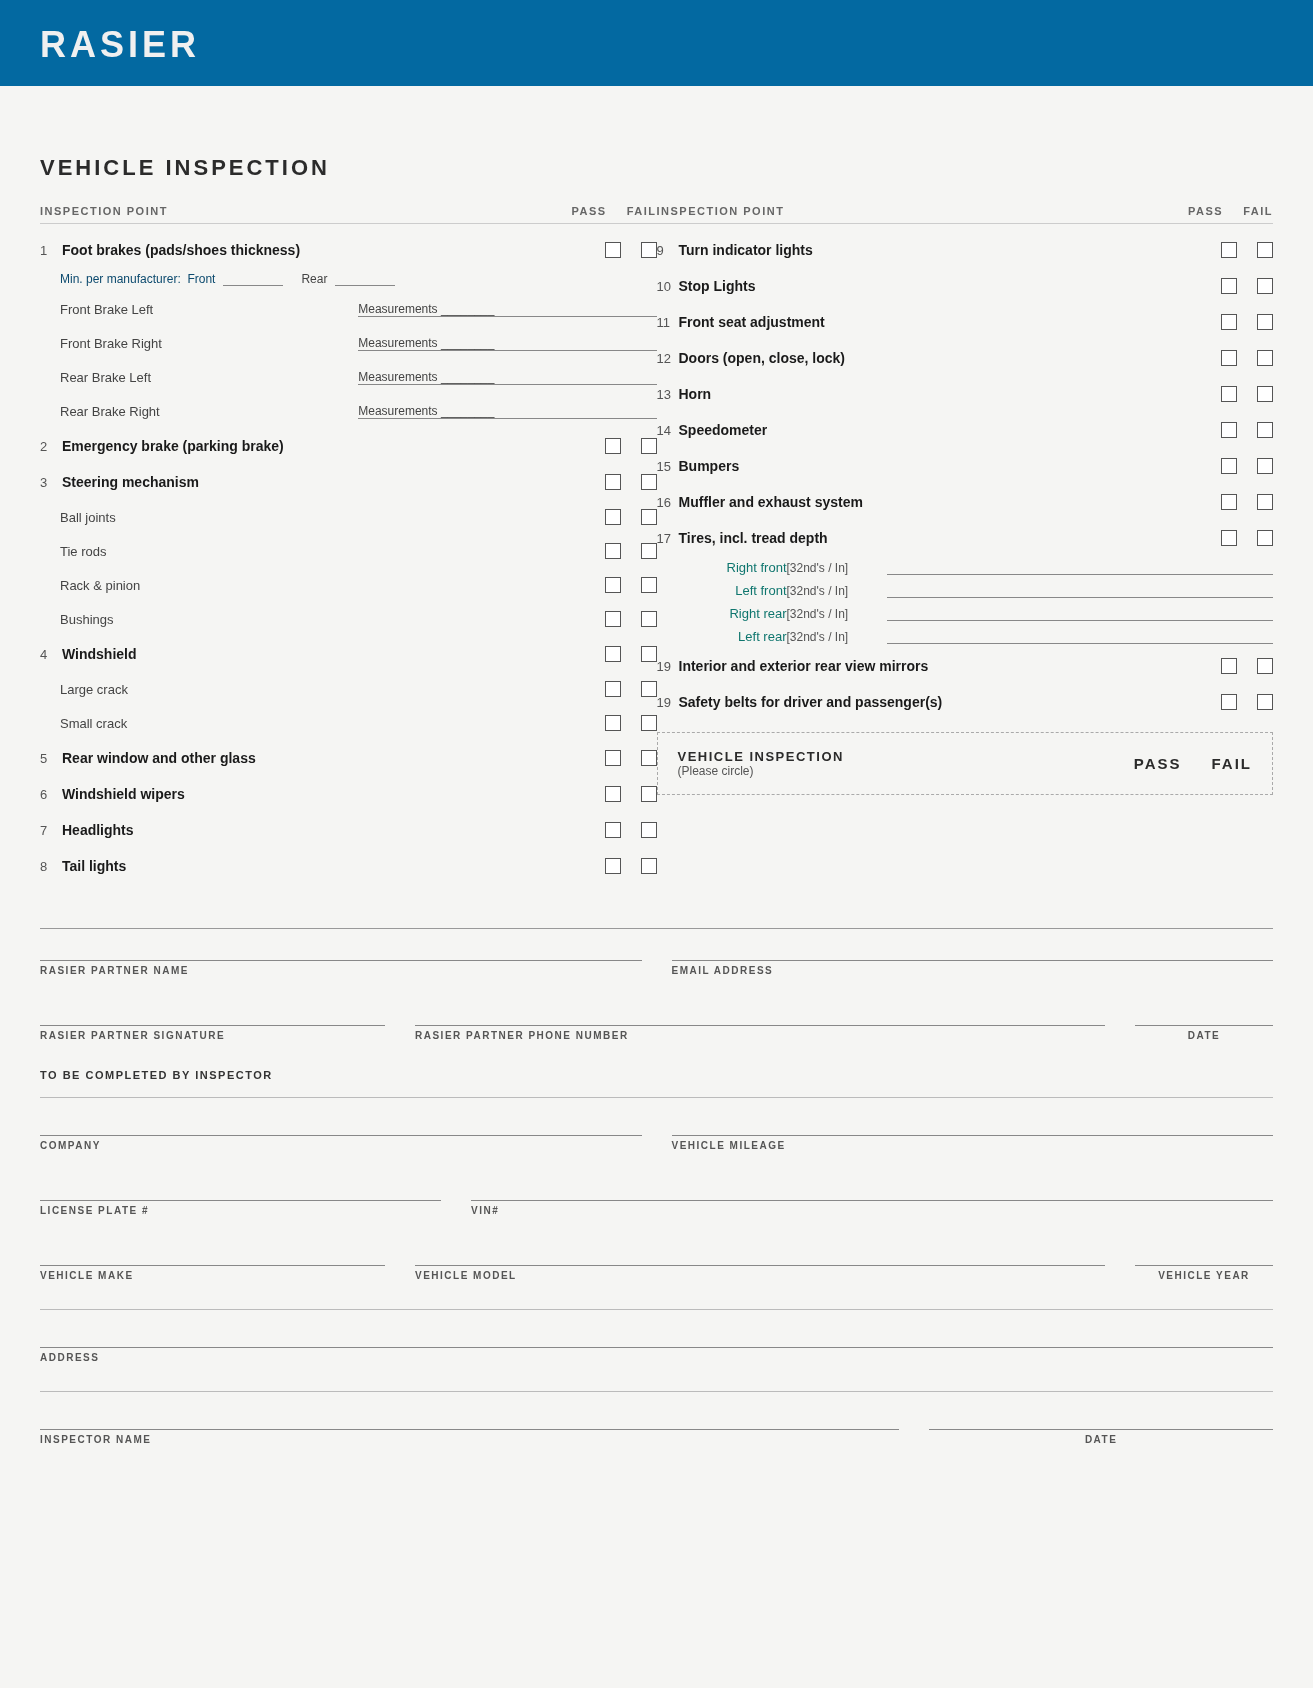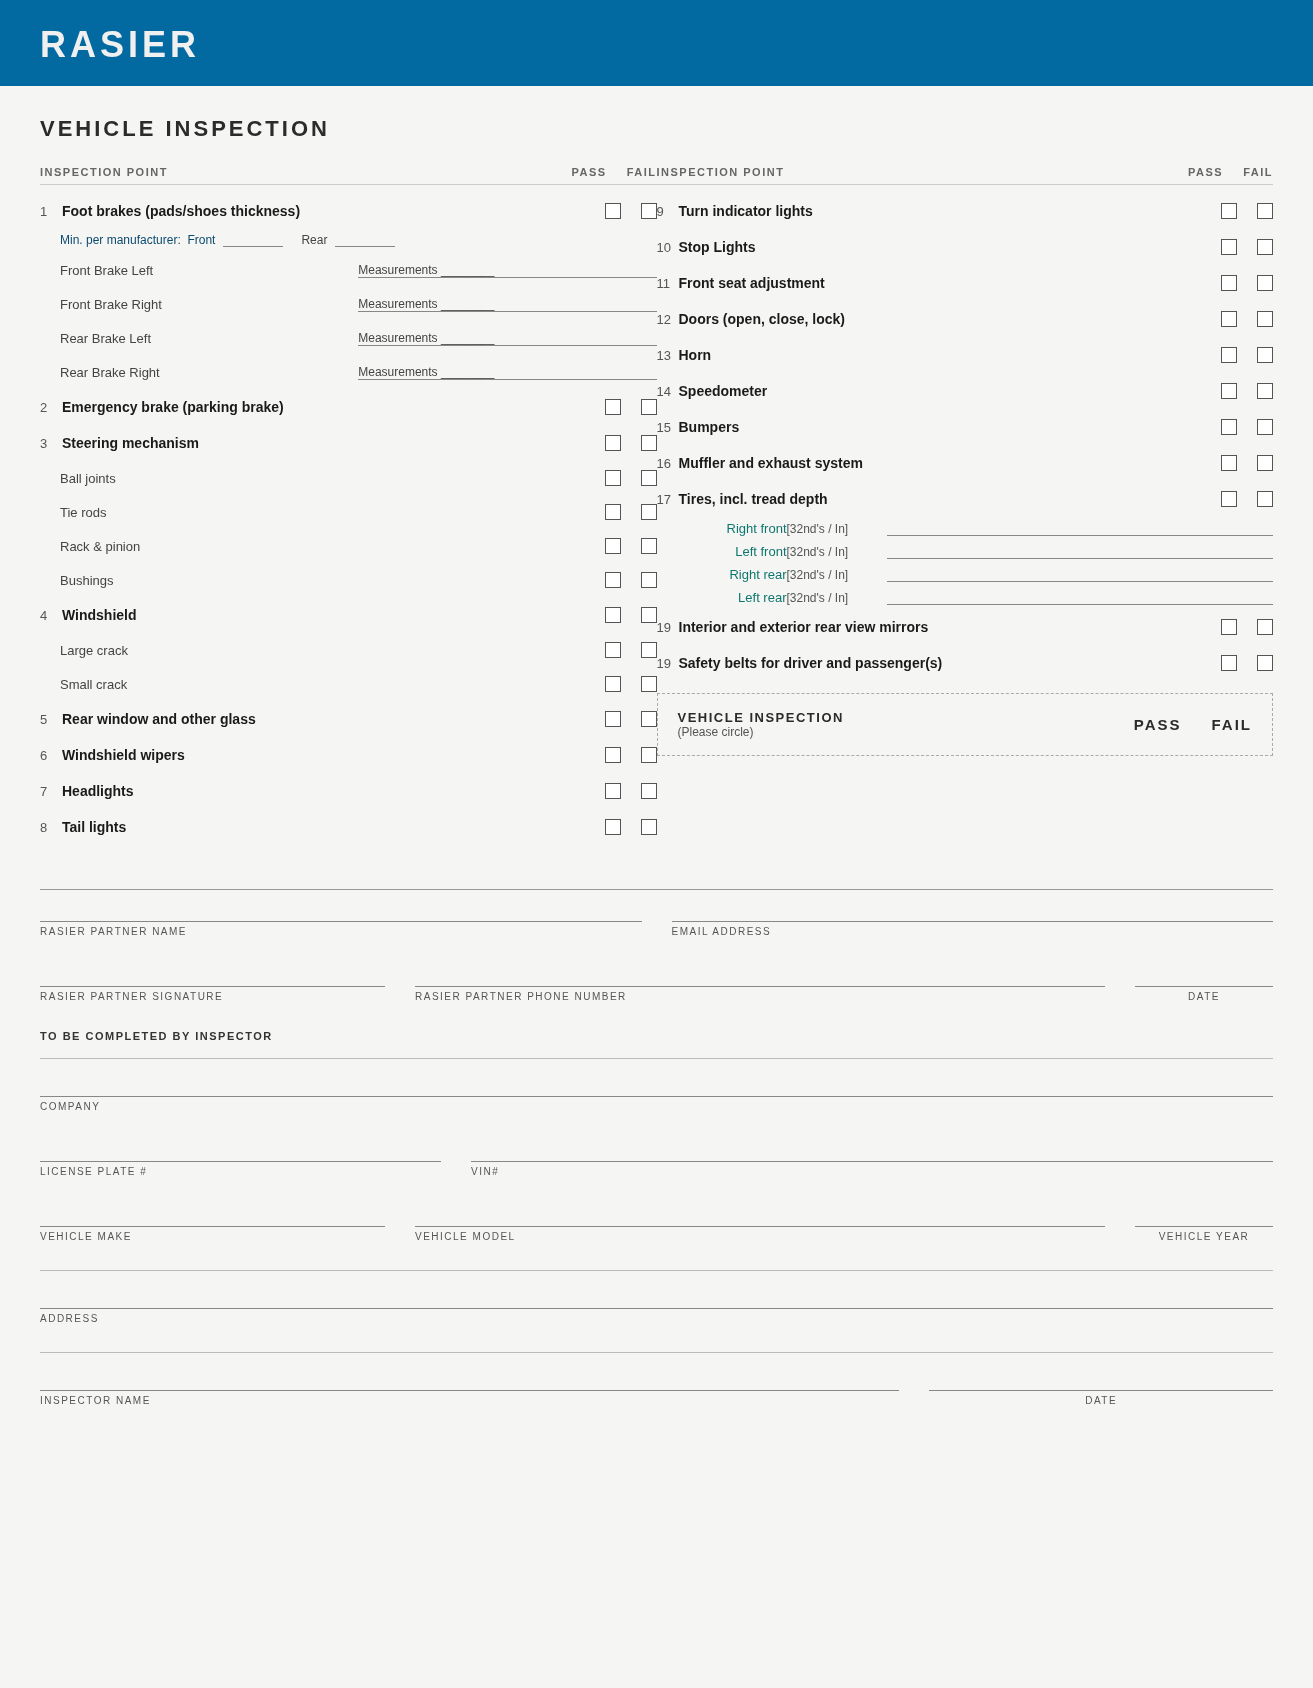--- a/index.html
+++ b/index.html
@@ -17,20 +17,21 @@
     .header-title {
       color: #f0f0f0;
       font-size: 36px;
       font-weight: bold;
       letter-spacing: 4px;
     }
 
     .main-content {
       background: #f5f5f3;
       padding: 30px 40px;
+      margin-top: 39px;
     }
 
     .section-title {
       font-size: 22px;
       font-weight: bold;
       letter-spacing: 3px;
       color: #2b2b2b;
       margin-bottom: 24px;
     }
 
@@ -215,21 +216,21 @@
       flex: 2;
     }
 
     .field-line {
       border-bottom: 1px solid #888;
       height: 22px;
       width: 100%;
     }
     .field-label {
       font-size: 10px;
-      font-weight: normal;
+      font-weight: bold;
       letter-spacing: 1.5px;
       color: #555;
       text-transform: uppercase;
       margin-top: 4px;
     }
 
     .inspector-section {
       margin-top: 10px;
     }
     .inspector-label {
@@ -585,20 +586,24 @@
     <div class="inspector-section">
       <div class="inspector-label">TO BE COMPLETED BY INSPECTOR</div>
 
       <hr class="divider">
 
       <div class="form-row">
         <div class="form-field wide">
           <div class="field-line"></div>
           <div class="field-label">COMPANY</div>
         </div>
+        <div class="form-field wide">
+          <div class="field-line"></div>
+          <div class="field-label">VEHICLE MILEAGE</div>
+        </div>
       </div>
 
       <div class="form-row">
         <div class="form-field">
           <div class="field-line"></div>
           <div class="field-label">LICENSE PLATE #</div>
         </div>
         <div class="form-field wide">
           <div class="field-line"></div>
           <div class="field-label">VIN#</div>

